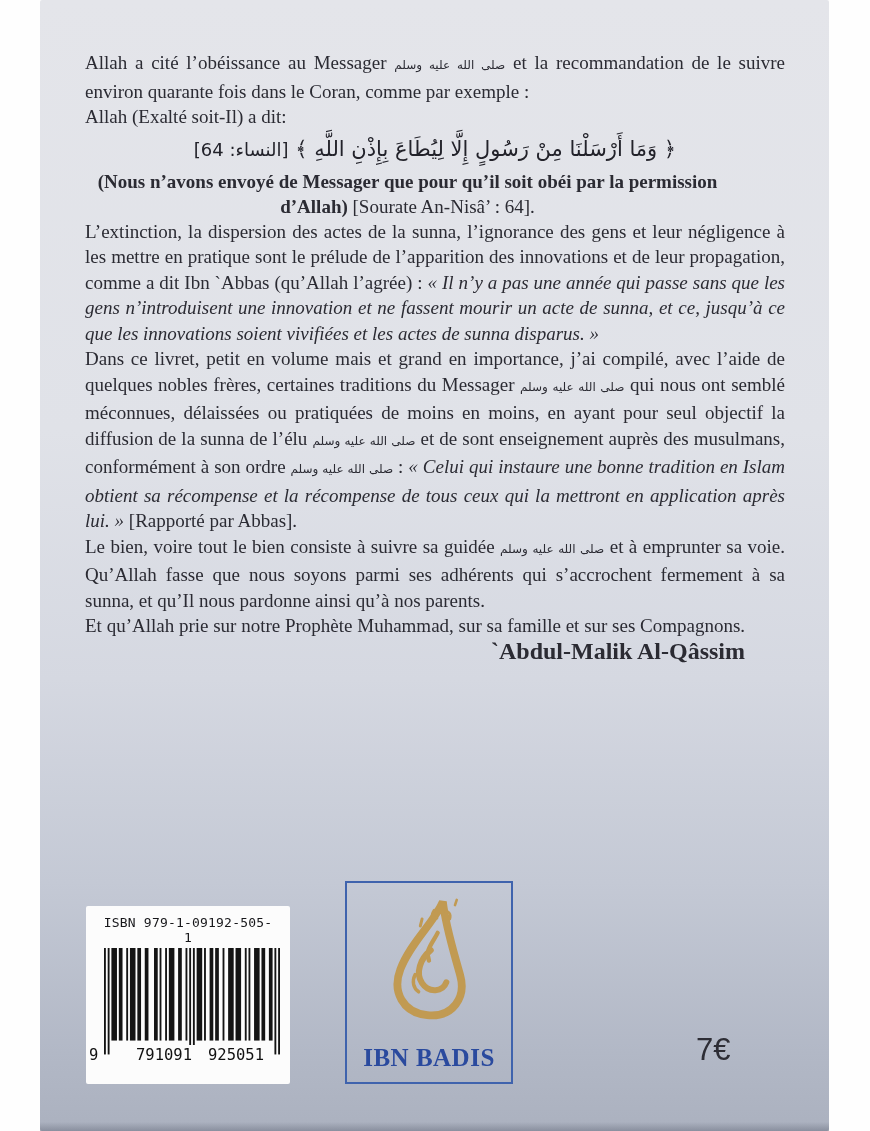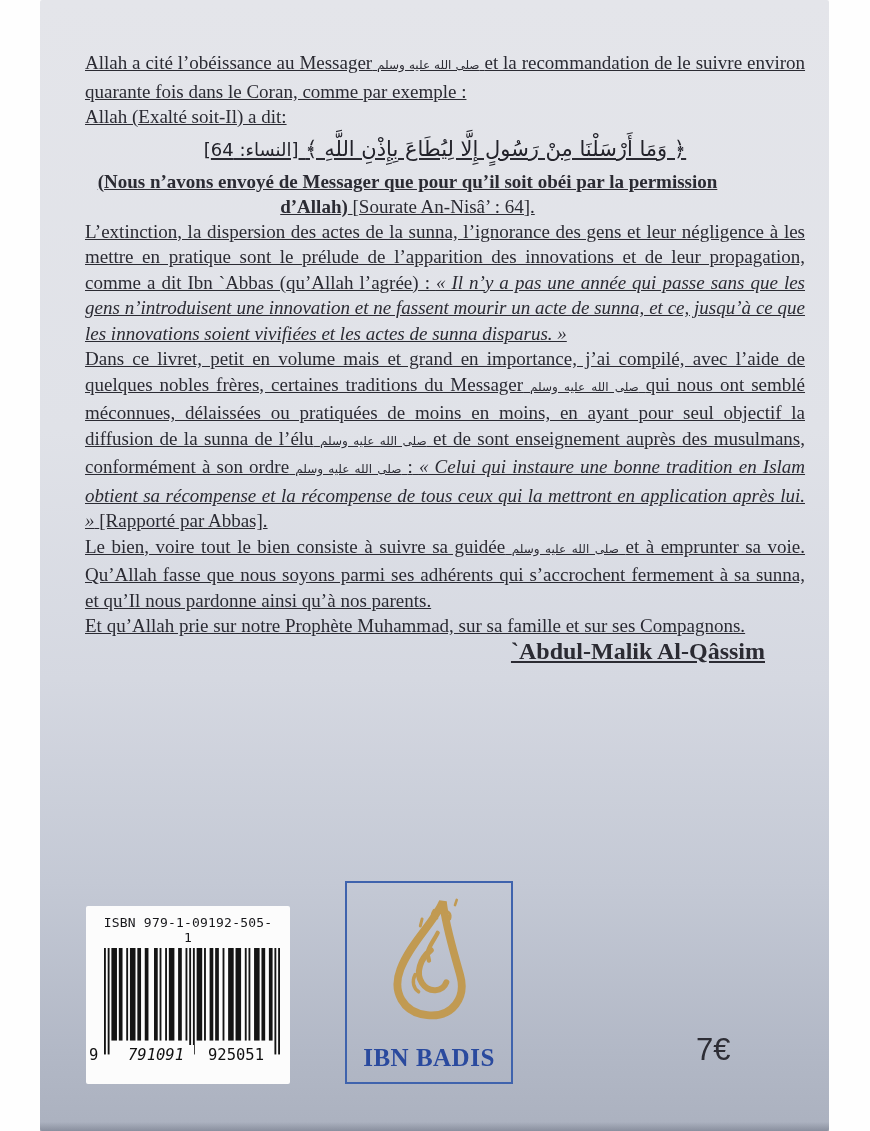--- a/index.html
+++ b/index.html
@@ -10,22 +10,22 @@
   }
   .page{position:absolute;inset:0;background:#fefefe;}
   .cover{
     position:absolute;left:40px;top:0;width:789px;height:1131px;
     background:linear-gradient(180deg,#e4e5ea 0%,#e0e2e8 38%,#d5d8e1 60%,#c4c9d5 78%,#b2b8c6 93%,#abb1bf 100%);
     border-radius:2px;
   }
   .cover-edge{position:absolute;left:0;right:0;bottom:0;height:9px;
     background:linear-gradient(rgba(120,126,140,0),rgba(104,110,126,.5));}
   .text-col{
-    position:absolute;left:45px;right:24px;top:50px;
-    font-size:19px;line-height:25.5px;color:#2b2b33;text-align:justify;text-decoration:underline;
+    position:absolute;left:45px;right:44px;top:50px;
+    font-size:19px;line-height:25.5px;color:#2b2b33;text-align:justify;
   }
   .text-col p{margin:0;}
   .saw{font-family:"DejaVu Sans",sans-serif;font-size:12px;white-space:nowrap;letter-spacing:-.5px;}
   .p-said{margin-top:25px;}
   .p-verse{
     margin-top:14px;text-align:center;direction:rtl;
     font-family:"DejaVu Sans",sans-serif;font-size:21px;line-height:38px;color:#22222a;
   }
   .verse-ref{font-size:18px;}
   .p-sens{margin-top:22px;}
@@ -43,21 +43,21 @@
     position:absolute;left:46px;top:906px;width:204px;height:178px;
     background:#fcfcfc;border-radius:2px;
   }
   .isbn-line{margin:9px 15px 3px;text-align:center;
     font-family:"DejaVu Sans Mono",monospace;font-size:13px;color:#17171a;letter-spacing:.2px;}
   .bars-wrap{position:relative;width:176px;height:120px;margin-left:18px;}
   .bars-wrap svg{display:block;}
   .bd{position:absolute;top:97px;font-family:"DejaVu Sans Mono",monospace;
     font-size:15.5px;line-height:20px;color:#111;background:#fcfcfc;}
   .bd-first{left:-15px;background:transparent;}
-  .bd-g1{left:14px;width:76px;text-align:center;font-style:italic;}
+  .bd-g1{left:22px;width:76px;text-align:center;}
   .bd-g2{left:94px;width:76px;text-align:center;}
   .logo{
     position:absolute;left:305px;top:881px;width:168px;height:203px;
     border:2px solid #3f63ad;box-sizing:border-box;
     display:flex;flex-direction:column;align-items:center;justify-content:space-between;
     padding:10px 4px 10px;
   }
   .logo-name{font-family:"Liberation Serif",serif;font-weight:700;font-size:25px;
     color:#2a4a9e;letter-spacing:.5px;}
   .price{

